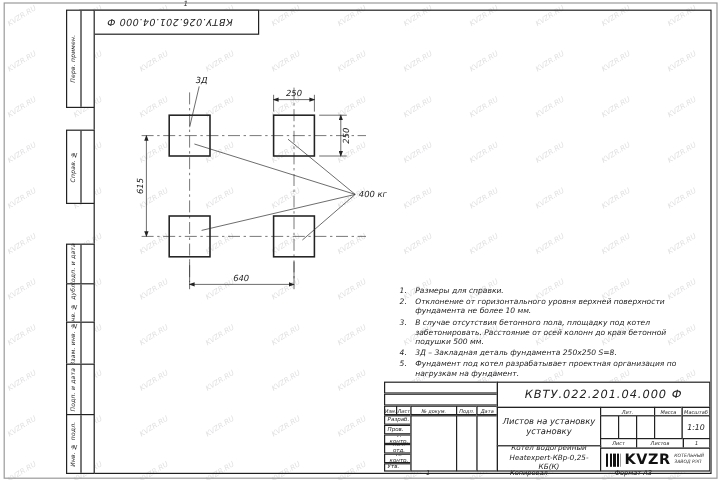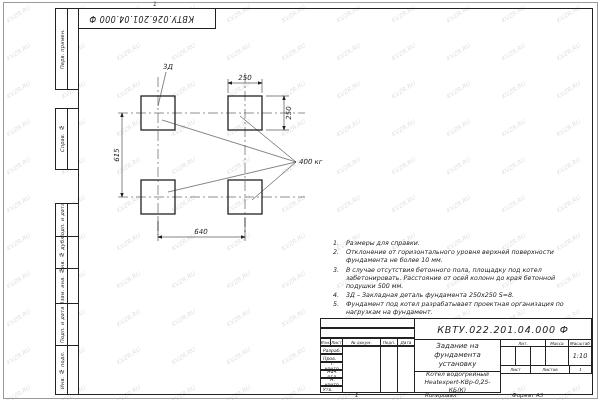--- a/index.html
+++ b/index.html
@@ -305,21 +305,21 @@
     <div class="cell sig left" style="left:0;top:60px;width:23px;height:8px;">Н. контр.</div>
     <div class="cell sig left" style="left:0;top:68px;width:23px;height:7px;">Утв.</div>
 
     <div class="cell" style="left:22px;top:28px;width:39px;height:47px;"></div>
     <div class="cell" style="left:60px;top:28px;width:18px;height:47px;"></div>
     <div class="cell" style="left:77px;top:28px;width:18px;height:47px;"></div>
 
     <div class="cell" id="doc-num" style="left:94px;top:0;width:178px;height:22px;">КВТУ.022.201.04.000 Ф</div>
 
     <div class="cell" id="tb-title" style="left:94px;top:21px;width:87px;height:33px;">
-      <span><span>Задание на фундамента</span><br>
+      <span><span>Листов на установку</span><br>
       <span>установку</span></span>
     </div>
 
     <div class="cell hdr" style="left:180px;top:21px;width:46px;height:8px;">Лит.</div>
     <div class="cell hdr" style="left:225px;top:21px;width:24px;height:8px;">Масса</div>
     <div class="cell hdr" style="left:248px;top:21px;width:24px;height:8px;">Масштаб</div>
     <div class="cell" style="left:180px;top:28px;width:16px;height:20px;"></div>
     <div class="cell" style="left:195px;top:28px;width:16px;height:20px;"></div>
     <div class="cell" style="left:210px;top:28px;width:16px;height:20px;"></div>
     <div class="cell" style="left:225px;top:28px;width:24px;height:20px;"></div>
@@ -327,19 +327,27 @@
 
     <div class="cell hdr" style="left:180px;top:47px;width:31px;height:9px;">Лист</div>
     <div class="cell hdr" style="left:210px;top:47px;width:40px;height:9px;">Листов</div>
     <div class="cell hdr" style="left:249px;top:47px;width:23px;height:9px;">1</div>
 
     <div class="cell" id="product" style="left:94px;top:53px;width:87px;height:22px;">
       <span>Котел водогрейный</span>
       <span>Heatexpert-КВр-0,25- КБ(К)</span>
     </div>
 
+    <div class="cell" id="logo-cell" style="left:180px;top:55px;width:92px;height:20px;">
+      <span id="logo-mark"></span>
+      <span id="logo-word">KVZR</span>
+      <span id="logo-cap">
+        <span>КОТЕЛЬНЫЙ</span><br>
+        <span>ЗАВОД РЭП</span>
+      </span>
+    </div>
   </div>
 
   <div class="abs strip-lab" style="left:355px;top:392px;">1</div>
   <div class="abs strip-lab" style="left:425px;top:392px;">Копировал</div>
   <div class="abs strip-lab" style="left:512px;top:392px;">Формат А3</div>
 
 </div>
 
 </body></html>

